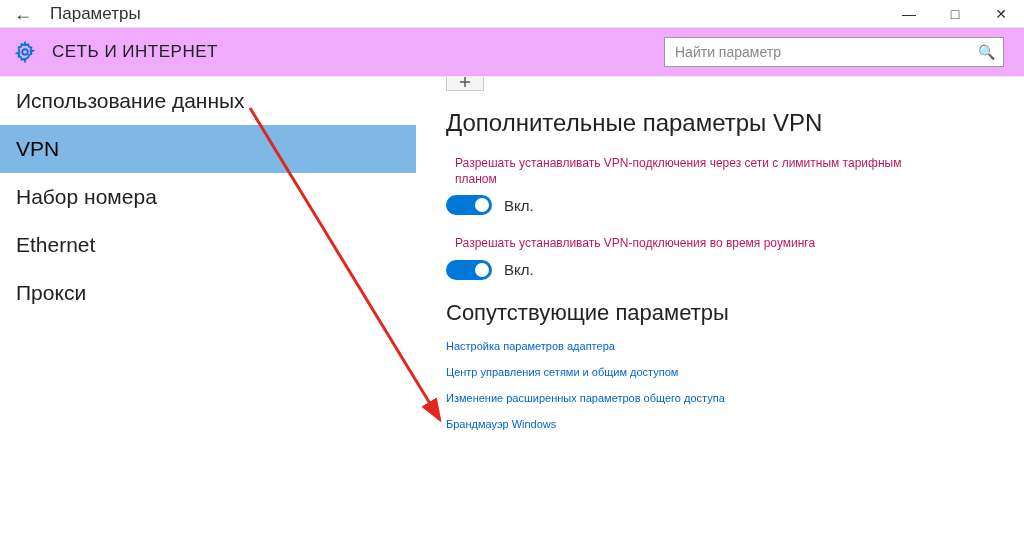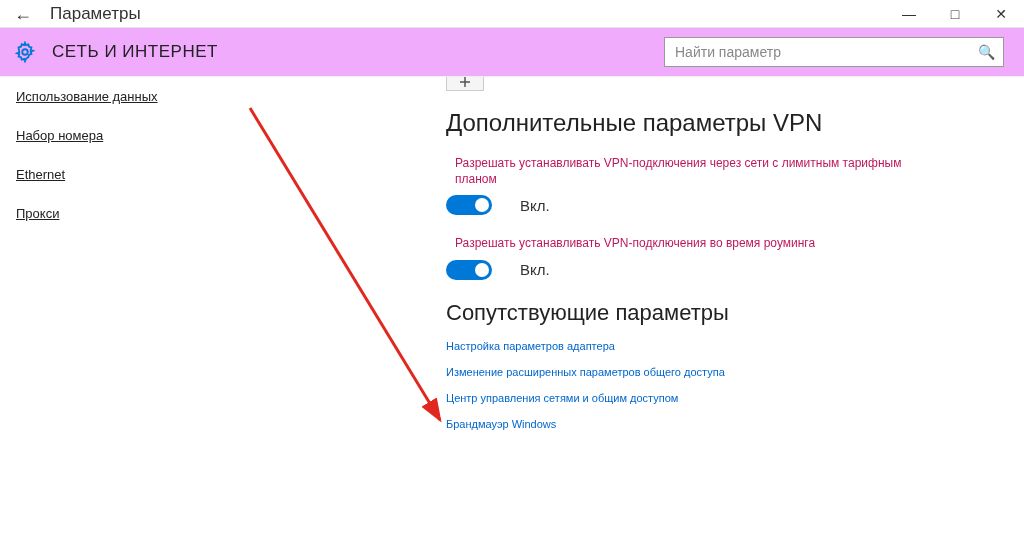--- a/index.html
+++ b/index.html
@@ -94,24 +94,23 @@
       display: flex;
       height: calc(556px - 28px - 48px);
       border-top: 1px solid #eee;
     }
     .sidebar {
       width: 416px;
       background: #fff;
     }
     .sidebar-item {
       padding: 12px 16px;
-      font-size: 13px;
-      color: #222;
-      cursor: pointer;
-      text-decoration: underline;
+      font-size: 21px;
+      color: #222;
+      cursor: pointer;
     }
     .sidebar-item.selected {
       background: #7fb8e5;
       color: #000;
     }
     .main {
       flex: 1;
       padding: 0px 30px 20px 30px;
       overflow: hidden;
       position: relative;
@@ -144,21 +143,21 @@
       font-size: 12px;
       color: #be185d;
       line-height: 1.35;
       margin-bottom: 8px;
       max-width: 480px;
       margin-left: 9px;
     }
     .toggle-row {
       display: flex;
       align-items: center;
-      gap: 28px;
+      gap: 12px;
     }
     .toggle {
       width: 46px;
       height: 20px;
       border-radius: 10px;
       background: #0078d7;
       position: relative;
       cursor: pointer;
     }
     .toggle::after {
@@ -222,20 +221,21 @@
   <span class="section-title">СЕТЬ И ИНТЕРНЕТ</span>
   <div class="search-wrap">
     <input class="search-input" type="text" placeholder="Найти параметр" style="">
     <span class="search-icon">🔍</span>
   </div>
 </div>
 
 <div class="content">
   <div class="sidebar">
     <div class="sidebar-item">Использование данных</div>
+    <div class="sidebar-item selected">VPN</div>
     <div class="sidebar-item">Набор номера</div>
     <div class="sidebar-item">Ethernet</div>
     <div class="sidebar-item">Прокси</div>
   </div>
 
   <div class="main">
     <div class="add-tile">
       <svg width="14" height="14" viewBox="0 0 14 14">
           <line x1="7" y1="2" x2="7" y2="12" stroke="#555" stroke-width="1.5"></line>
           <line x1="2" y1="7" x2="12" y2="7" stroke="#555" stroke-width="1.5"></line>
@@ -255,22 +255,22 @@
     <div class="setting-block">
       <div class="setting-desc">Разрешать устанавливать VPN-подключения во время роуминга</div>
       <div class="toggle-row">
         <div class="toggle"></div>
         <span class="toggle-label">Вкл.</span>
       </div>
     </div>
 
     <h2 class="h2">Сопутствующие параметры</h2>
     <a class="link">Настройка параметров адаптера</a>
+    <a class="link">Центр управления сетями и общим доступом</a>
     <a class="link">Изменение расширенных параметров общего доступа</a>
-    <a class="link">Центр управления сетями и общим доступом</a>
     <a class="link">Брандмауэр Windows</a>
   </div>
 </div>
 
 <svg class="annotation-arrow" width="230" height="340">
   <defs>
     <marker id="ah" markerWidth="10" markerHeight="10" refX="7" refY="3" orient="auto">
       <polygon points="0 0, 8 3, 0 6" fill="#e0281e"></polygon>
     </marker>
   </defs>

